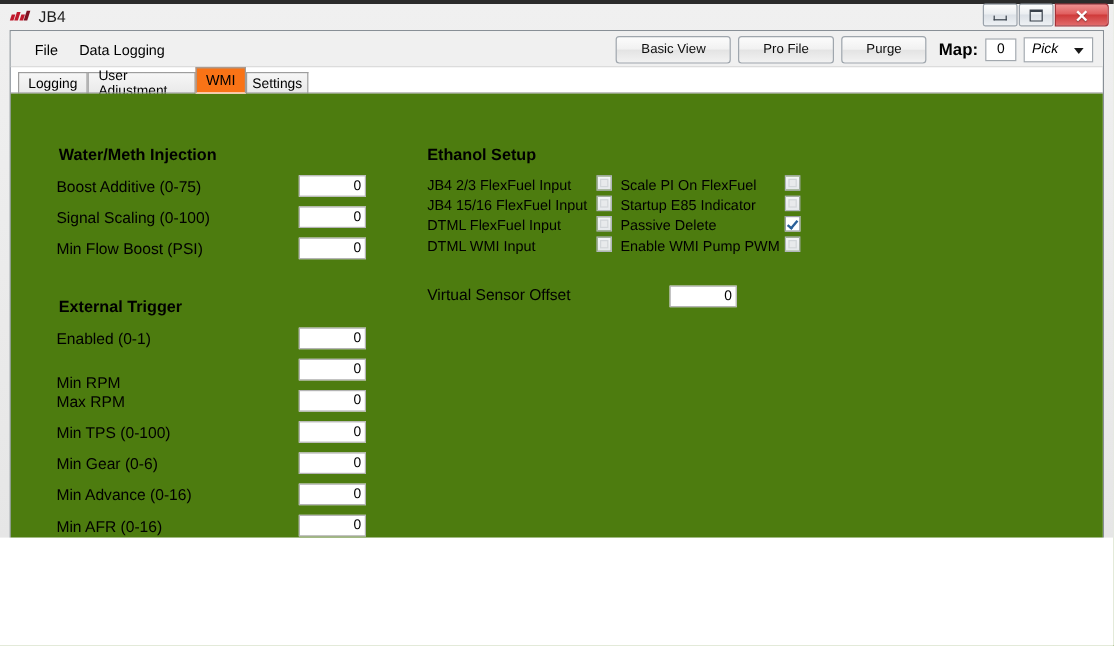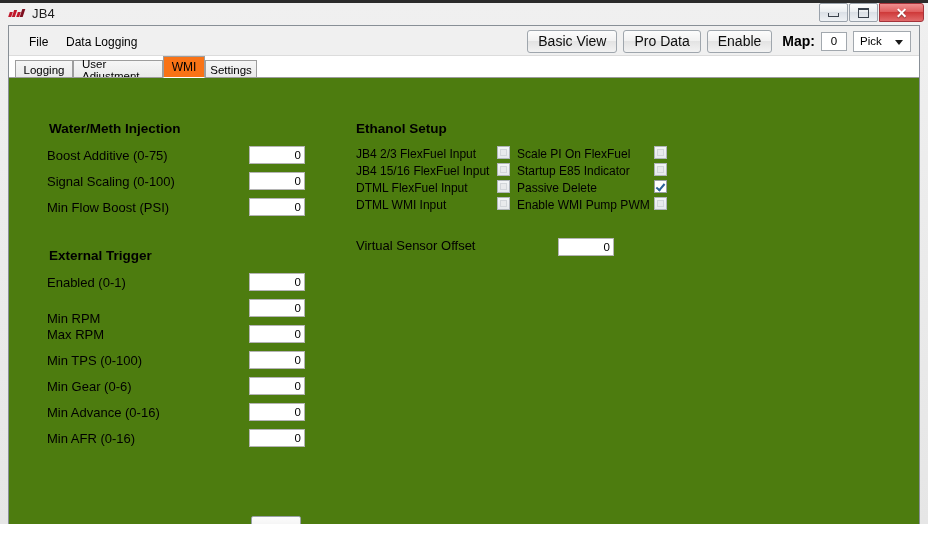--- a/index.html
+++ b/index.html
@@ -12,21 +12,21 @@
     height: 538px;
     font-family: "Liberation Sans", sans-serif;
     overflow: hidden;
   }
 
   
   #app-window {
     position: absolute;
     left: 0; top: 0;
     width: 928px;
-    height: 524px;
+    height: 448px;
     box-sizing: border-box;
     background: linear-gradient(to bottom, #2b2b2b 0px, #2b2b2b 3px, #f0f0f0 3px, #e6e6e6 100%);
     overflow: hidden;
   }
 
   
   #title-bar {
     position: absolute;
     left: 0; top: 0;
     width: 928px;
@@ -146,22 +146,22 @@
     position: absolute;
     right: 8px;
     top: 3px;
     height: 24px;
     display: flex;
     align-items: center;
     gap: 6px;
   }
   .tb-button {
     height: 21px;
-    padding: 0 10px;
-    font-size: 14px;
+    padding: 0 20px;
+    font-size: 11px;
     color: #0d0d0d;
     border: 1px solid #9fa6ad;
     border-radius: 3px;
     background: linear-gradient(to bottom, #fcfcfc 0%, #f1f1f1 48%, #e3e3e3 50%, #f2f2f2 100%);
     display: flex;
     align-items: center;
     justify-content: center;
     cursor: default;
     user-select: none;
   }
@@ -193,20 +193,21 @@
     display: flex;
     align-items: center;
     position: relative;
     cursor: default;
   }
   #pick-select .sel-text {
     font-size: 11.5px;
     color: #000;
     margin-left: 6px;
     user-select: none;
+    font-style: italic;
   }
   #pick-select .arrow {
     position: absolute;
     right: 7px;
     top: 8px;
     width: 0; height: 0;
     border-left: 4px solid transparent;
     border-right: 4px solid transparent;
     border-top: 5px solid #1a1a1a;
   }
@@ -387,22 +388,22 @@
   </div>
 
   <div id="client-area">
 
     <div id="menu-bar">
       <div class="menu-item" id="menu-file">File</div>
       <div class="menu-item" id="menu-datalogging">Data Logging</div>
 
       <div id="toolbar">
         <div class="tb-button">Basic View</div>
-        <div class="tb-button">Pro Data</div>
-        <div class="tb-button">Enable</div>
+        <div class="tb-button">Pro File</div>
+        <div class="tb-button">Purge</div>
         <div id="map-label">Map:</div>
         <input id="map-value" type="text" readonly="" value="0" style="">
         <div id="pick-select">
           <span class="sel-text">Pick</span>
           <span class="arrow"></span>
         </div>
       </div>
     </div>
 
     <div id="tab-strip">

